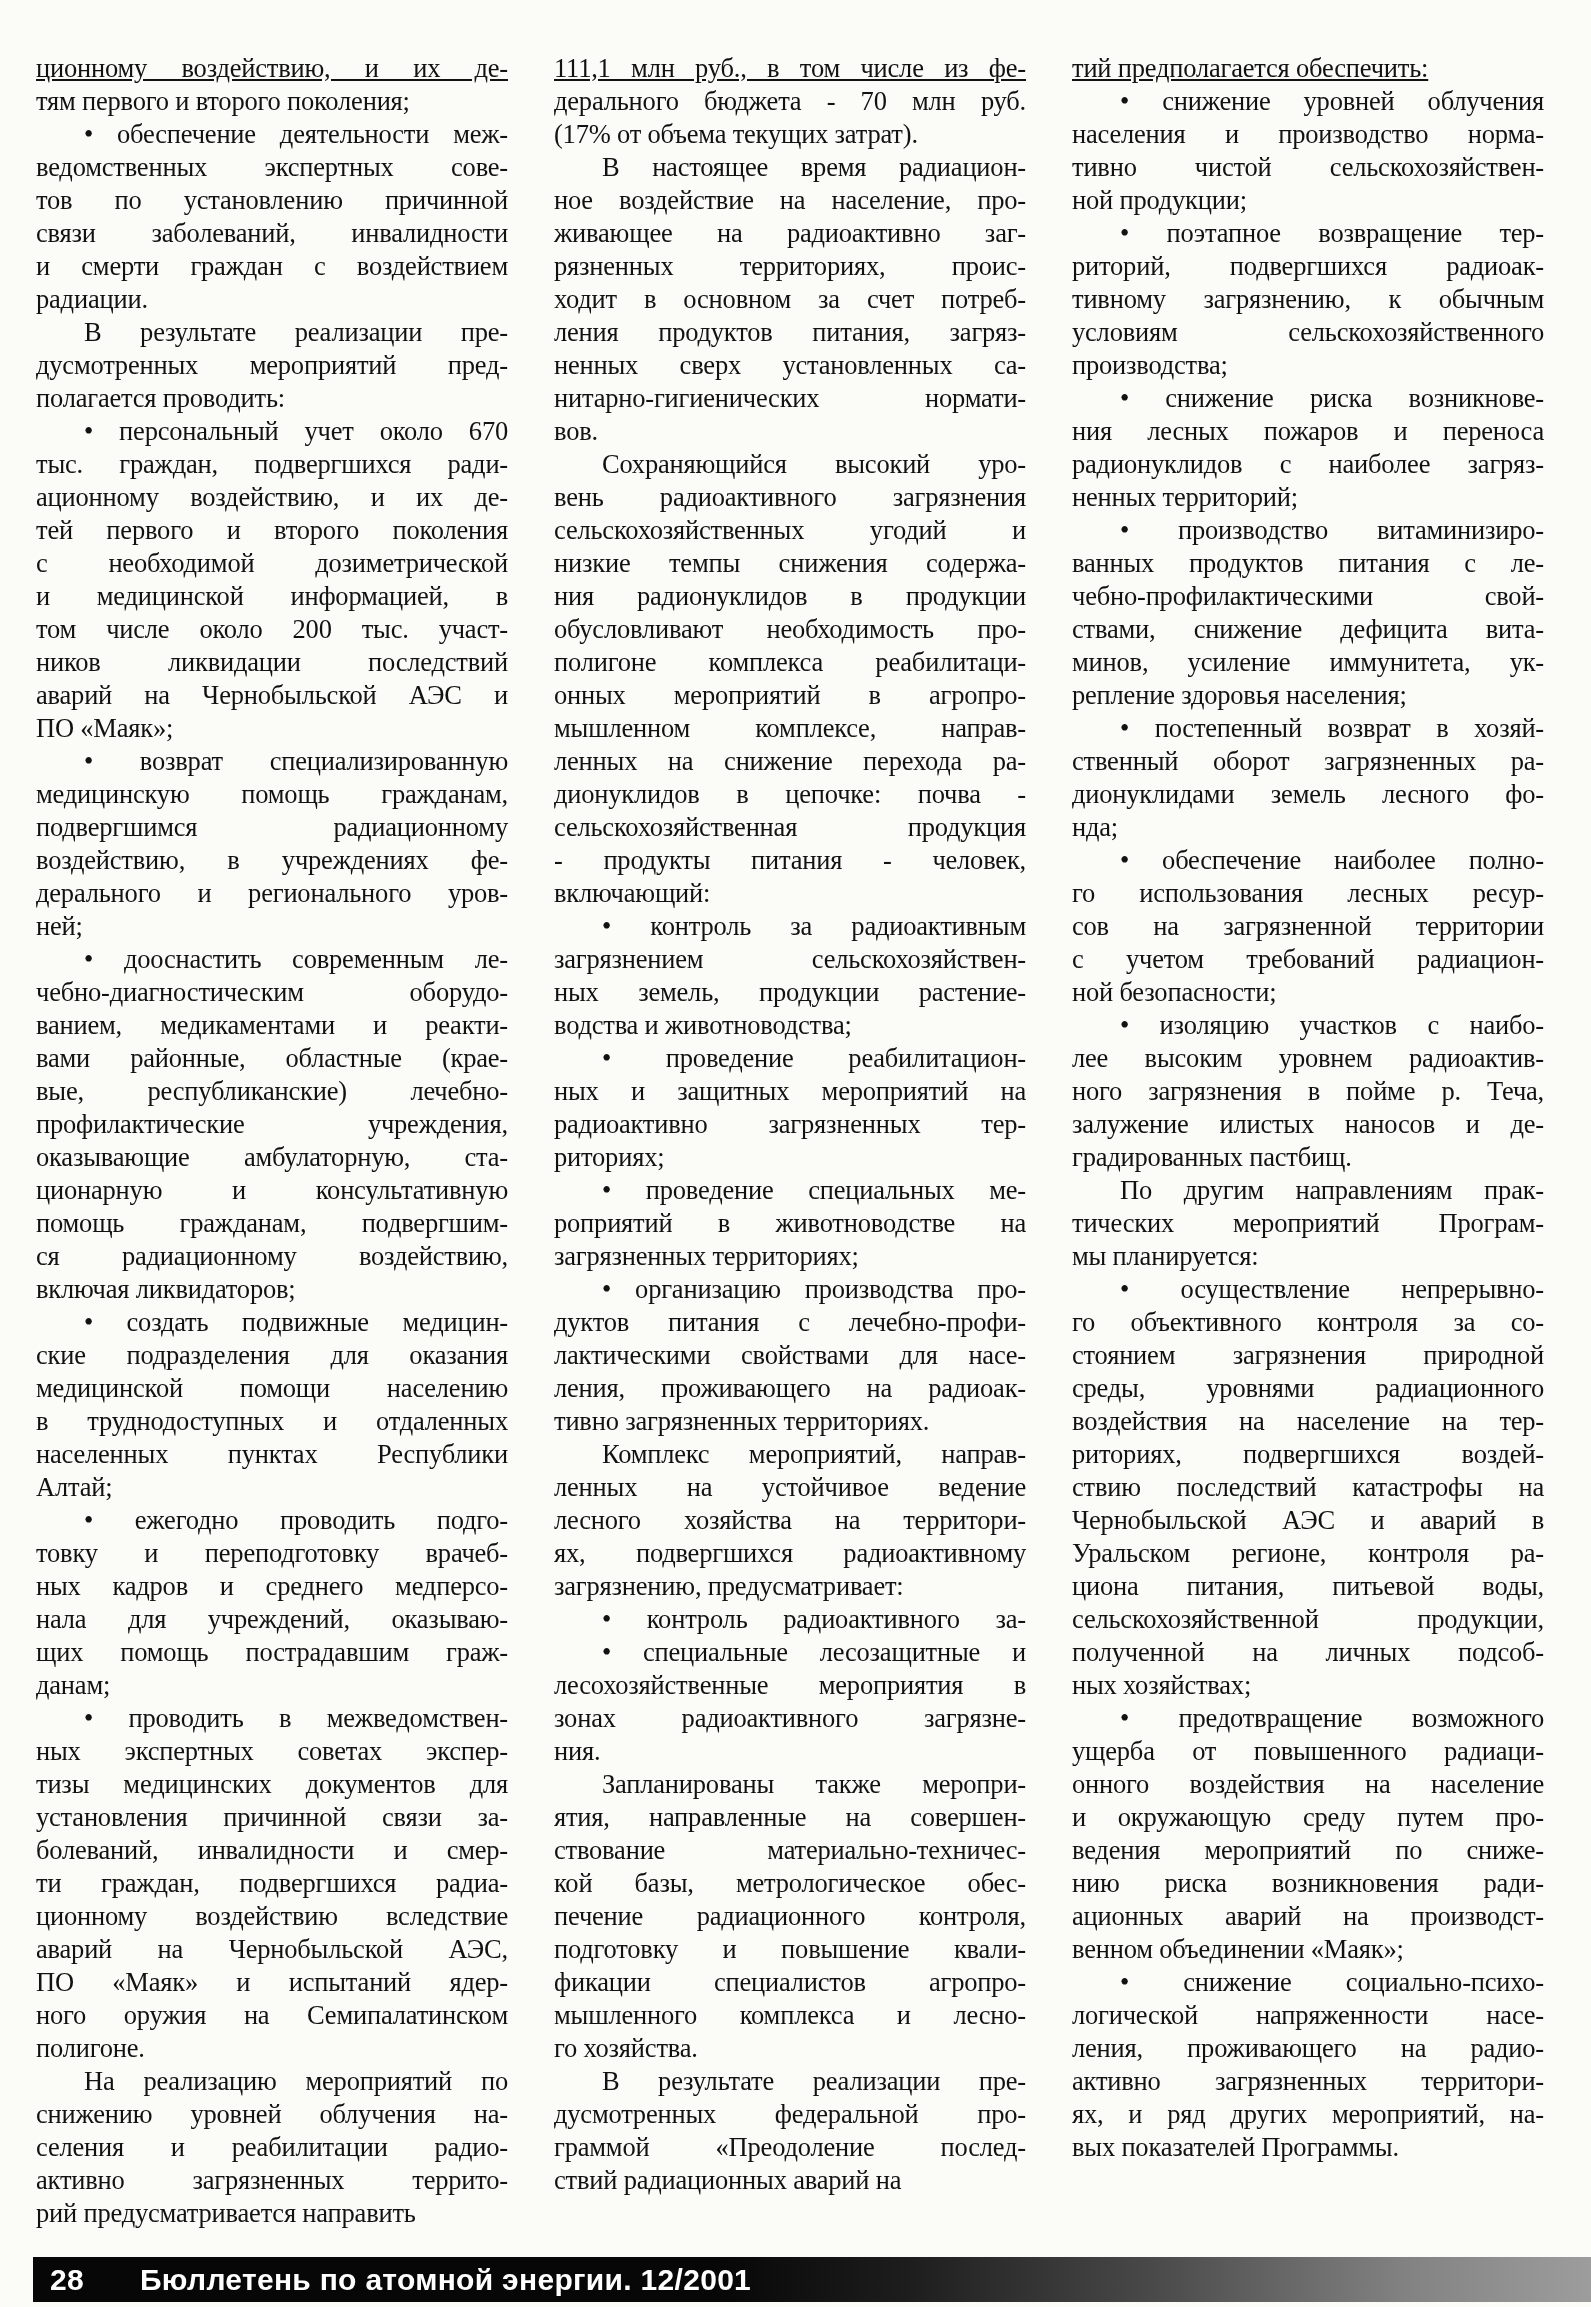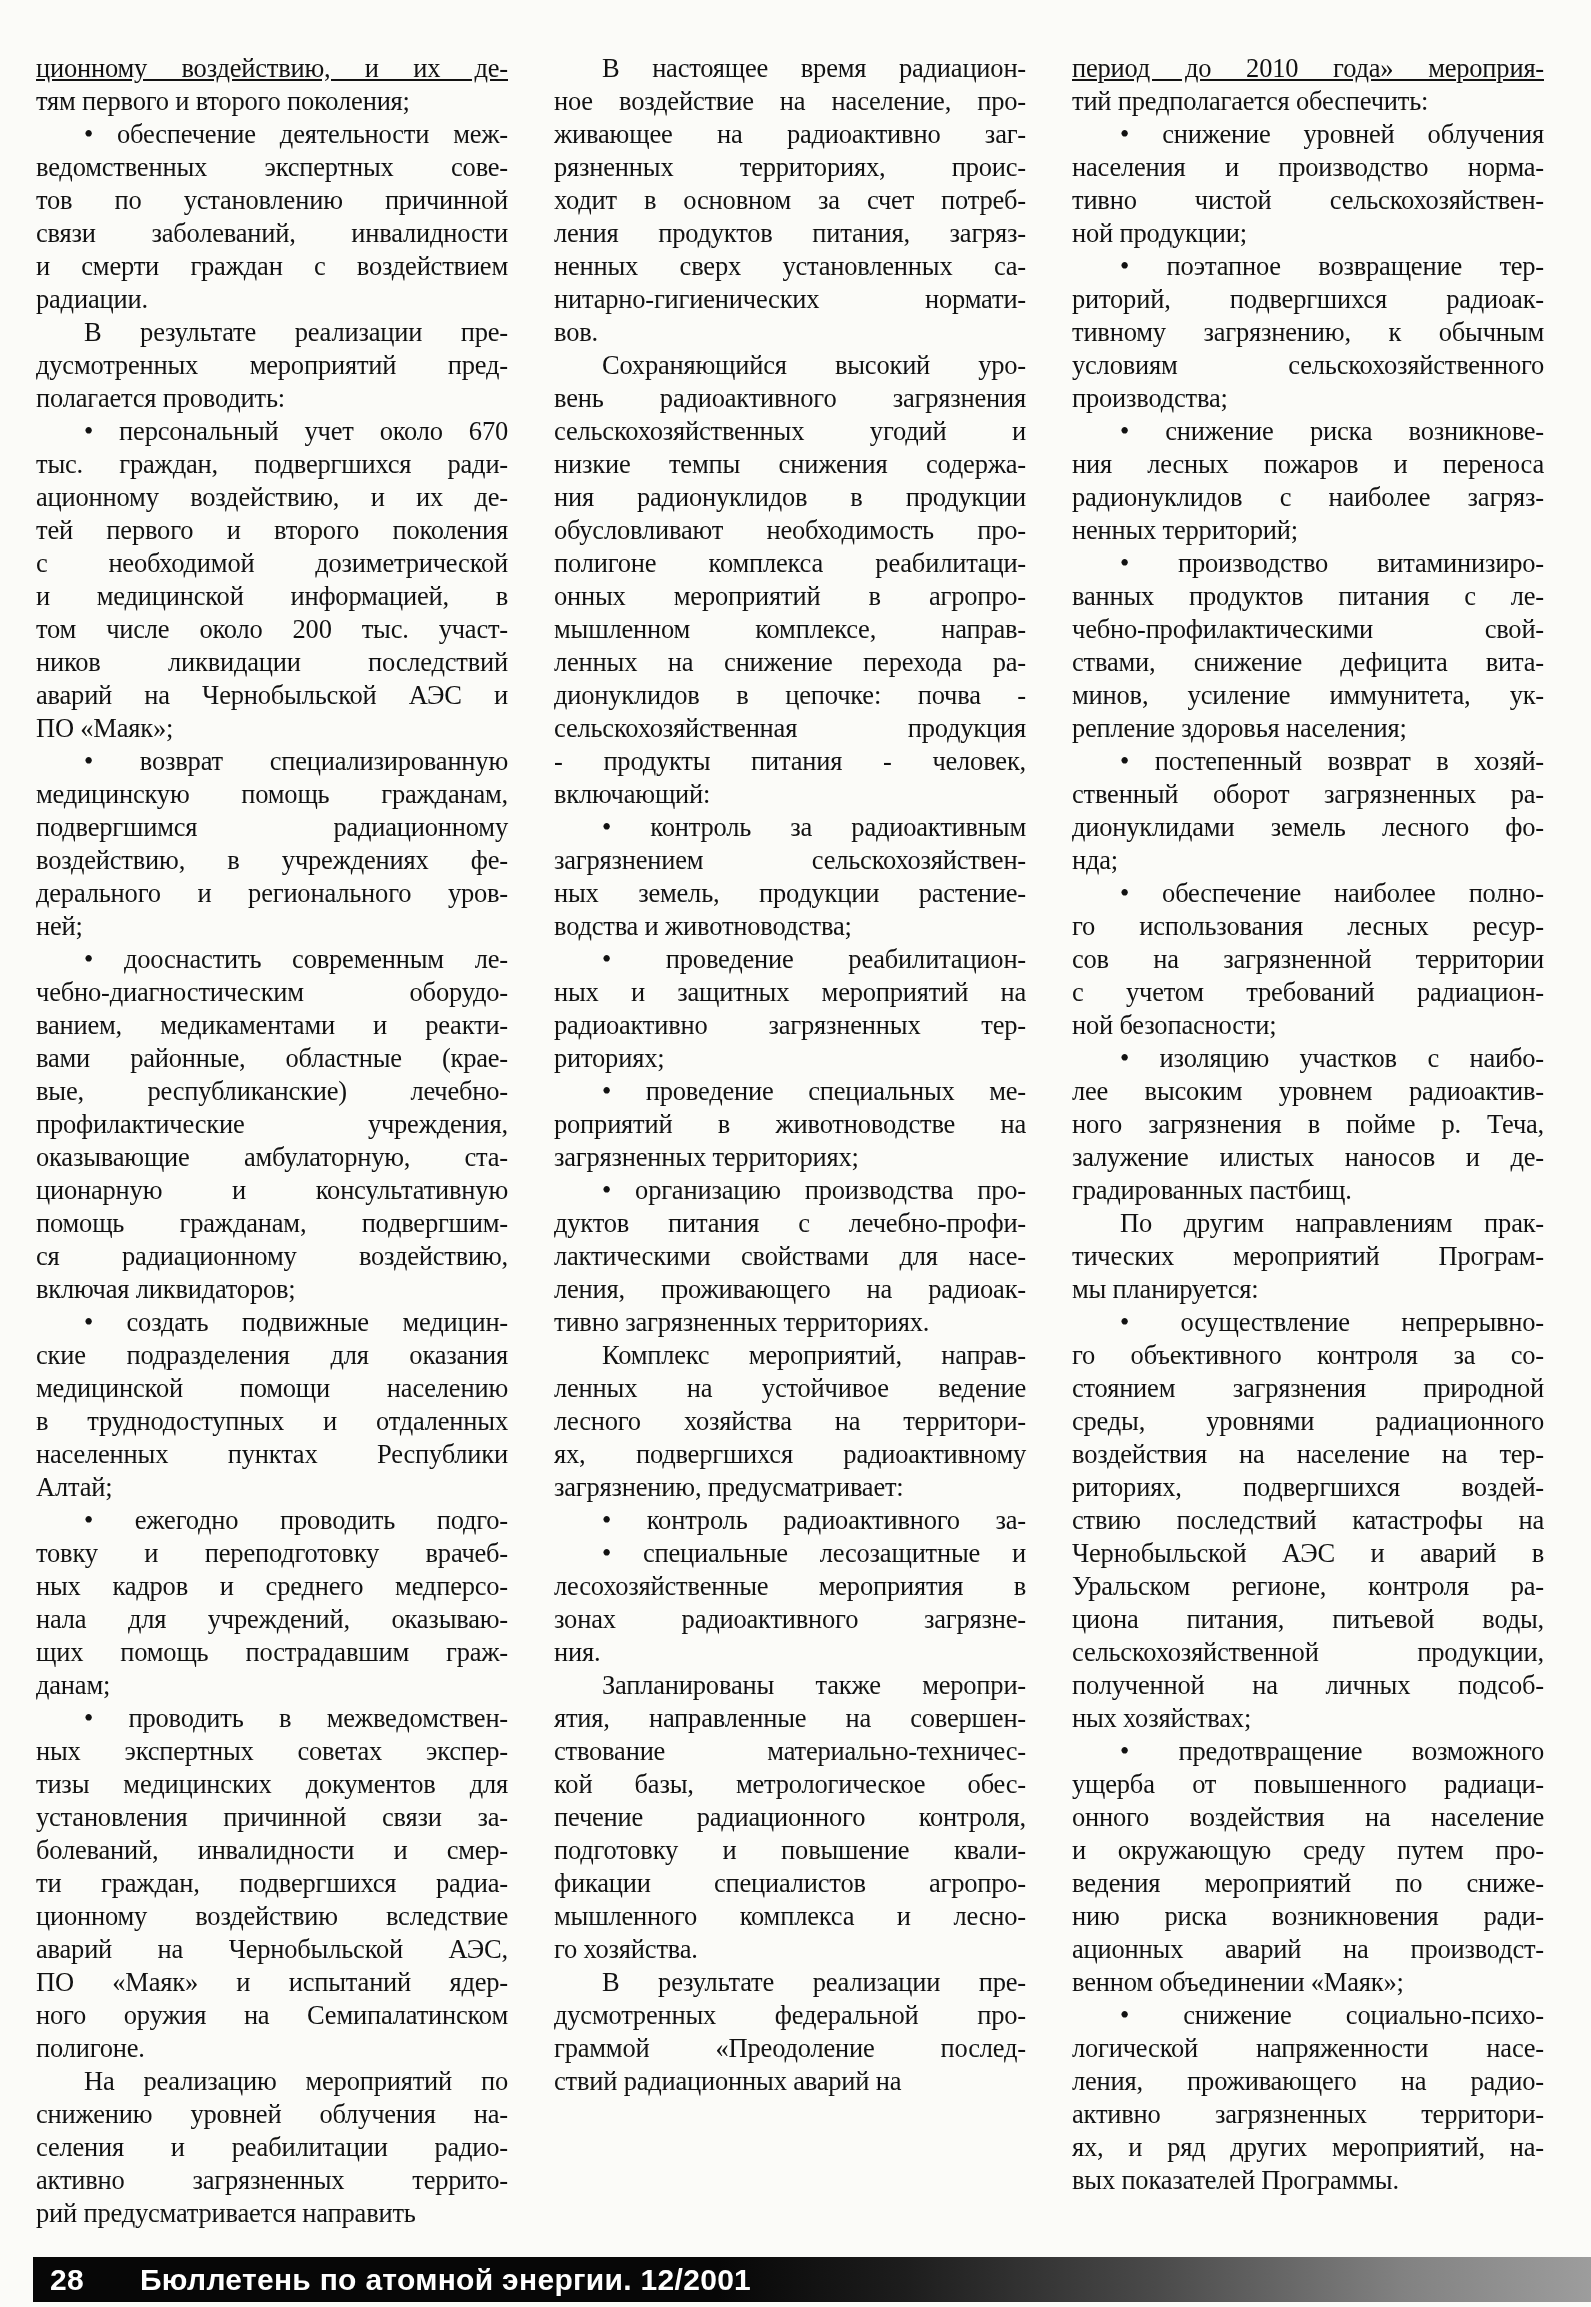--- a/index.html
+++ b/index.html
@@ -139,20 +139,25 @@
       </div>
       <div class="para indent">
         <div class="ln">На реализацию мероприятий по</div>
         <div class="ln">снижению уровней облучения на-</div>
         <div class="ln">селения и реабилитации радио-</div>
         <div class="ln">активно загрязненных террито-</div>
         <div class="ln last">рий предусматривается направить</div>
       </div>
     </div>
     <div class="col">
+      <div class="para cont">
+        <div class="ln">111,1 млн руб., в том числе из фе-</div>
+        <div class="ln">дерального бюджета - 70 млн руб.</div>
+        <div class="ln last">(17% от объема текущих затрат).</div>
+      </div>
       <div class="para indent">
         <div class="ln">В настоящее время радиацион-</div>
         <div class="ln">ное воздействие на население, про-</div>
         <div class="ln">живающее на радиоактивно заг-</div>
         <div class="ln">рязненных территориях, проис-</div>
         <div class="ln">ходит в основном за счет потреб-</div>
         <div class="ln">ления продуктов питания, загряз-</div>
         <div class="ln">ненных сверх установленных са-</div>
         <div class="ln">нитарно-гигиенических нормати-</div>
         <div class="ln last">вов.</div>
@@ -226,21 +231,20 @@
       </div>
       <div class="para indent">
         <div class="ln">В результате реализации пре-</div>
         <div class="ln">дусмотренных федеральной про-</div>
         <div class="ln">граммой «Преодоление послед-</div>
         <div class="ln last">ствий радиационных аварий на</div>
       </div>
     </div>
     <div class="col">
       <div class="para cont">
-        <div class="ln">период до 2010 года» мероприя-</div>
         <div class="ln last">тий предполагается обеспечить:</div>
       </div>
       <div class="para bullet">
         <div class="ln">• снижение уровней облучения</div>
         <div class="ln">населения и производство норма-</div>
         <div class="ln">тивно чистой сельскохозяйствен-</div>
         <div class="ln last">ной продукции;</div>
       </div>
       <div class="para bullet">
         <div class="ln">• поэтапное возвращение тер-</div>

